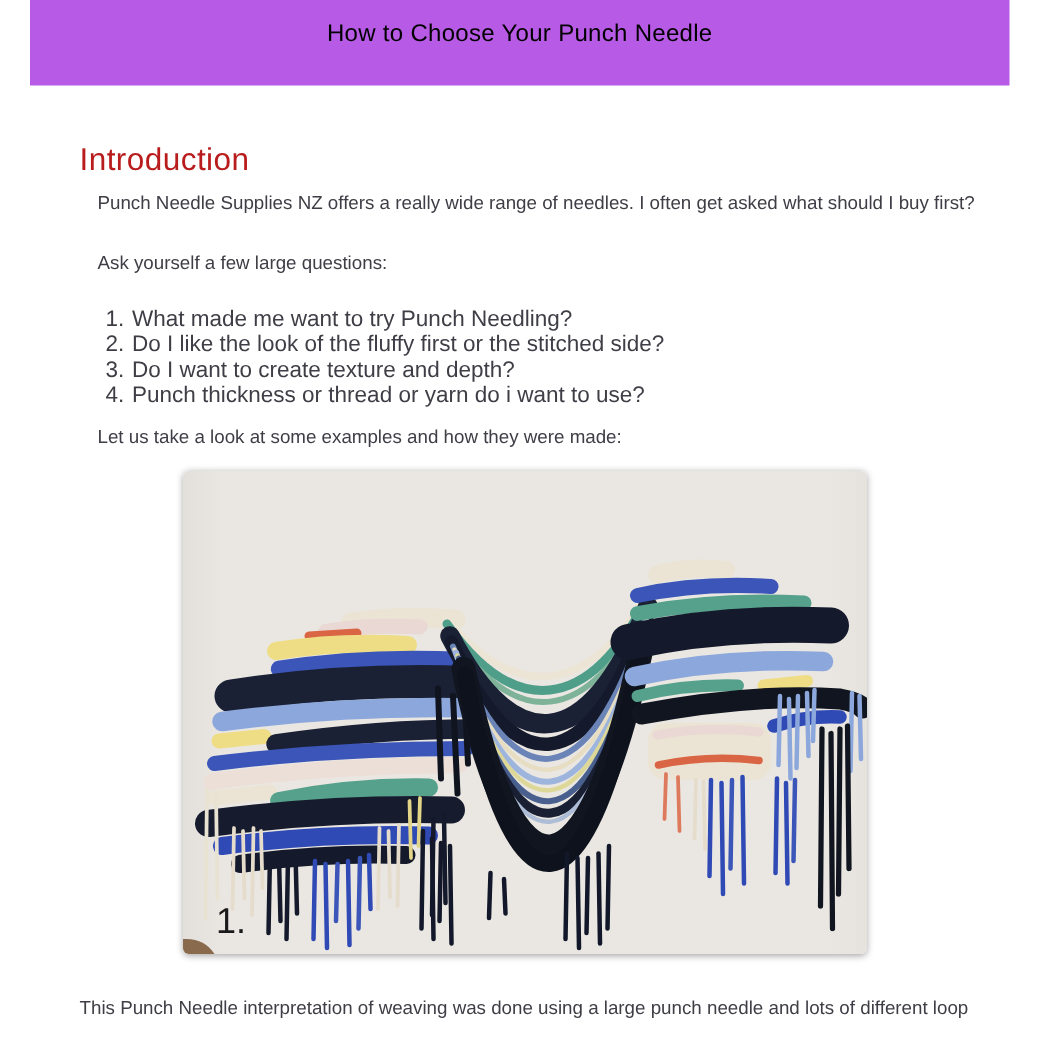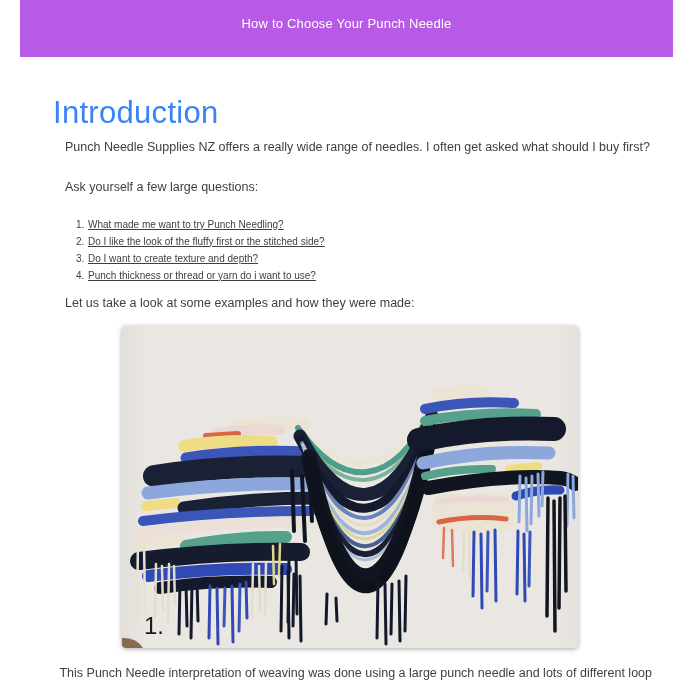--- a/index.html
+++ b/index.html
@@ -15,64 +15,62 @@
     margin: 0 20px;
     height: 57px;
     background: #b75ae5;
     display: flex;
     align-items: center;
     justify-content: center;
     padding-bottom: 11px;
   }
   .banner-title {
     margin: 0;
-    font-size: 13px;
+    font-size: 16px;
     font-weight: 400;
-    color: #ffffff;
+    color: #000000;
     letter-spacing: 0.2px;
   }
   .content { padding: 0 41px 0 53px; }
   .section-heading {
     margin: 37px 0 0 0;
-    font-size: 31px;
+    font-size: 21px;
     font-weight: 300;
-    color: #3b82f6;
+    color: #b91c1c;
     letter-spacing: 0.3px;
     line-height: 1.2;
   }
   .para {
     margin: 12px;
     font-size: 12.5px;
     line-height: 1.42;
     white-space: nowrap;
   }
   .para-1 { margin-top: 8px; }
   .para-2 { margin-top: 22px; }
   .para-3 { margin-top: 11px; }
   ol.questions {
     margin: 19px 0 0 0;
     padding-left: 34px;
-    font-size: 10px;
+    font-size: 15px;
     line-height: 17px;
-    text-decoration: underline;
   }
   ol.questions li { padding-left: 1px; }
   figure.artwork {
     margin: 14px 0 0 69px;
     width: 456px; height: 322px;
     border-radius: 4px;
     overflow: hidden;
     box-shadow: 0 1px 5px rgba(0,0,0,0.35);
   }
   figure.artwork svg { display: block; }
   .caption {
-    margin-top: 17px;
+    margin-top: 28px;
     font-size: 12.5px;
     line-height: 1.42;
-    text-align: right;
   }
   .caption div { white-space: nowrap; }
 </style>
 </head>
 <body>
 
 <header class="banner">
   <h2 class="banner-title">How to Choose Your Punch Needle</h2>
 </header>
 

